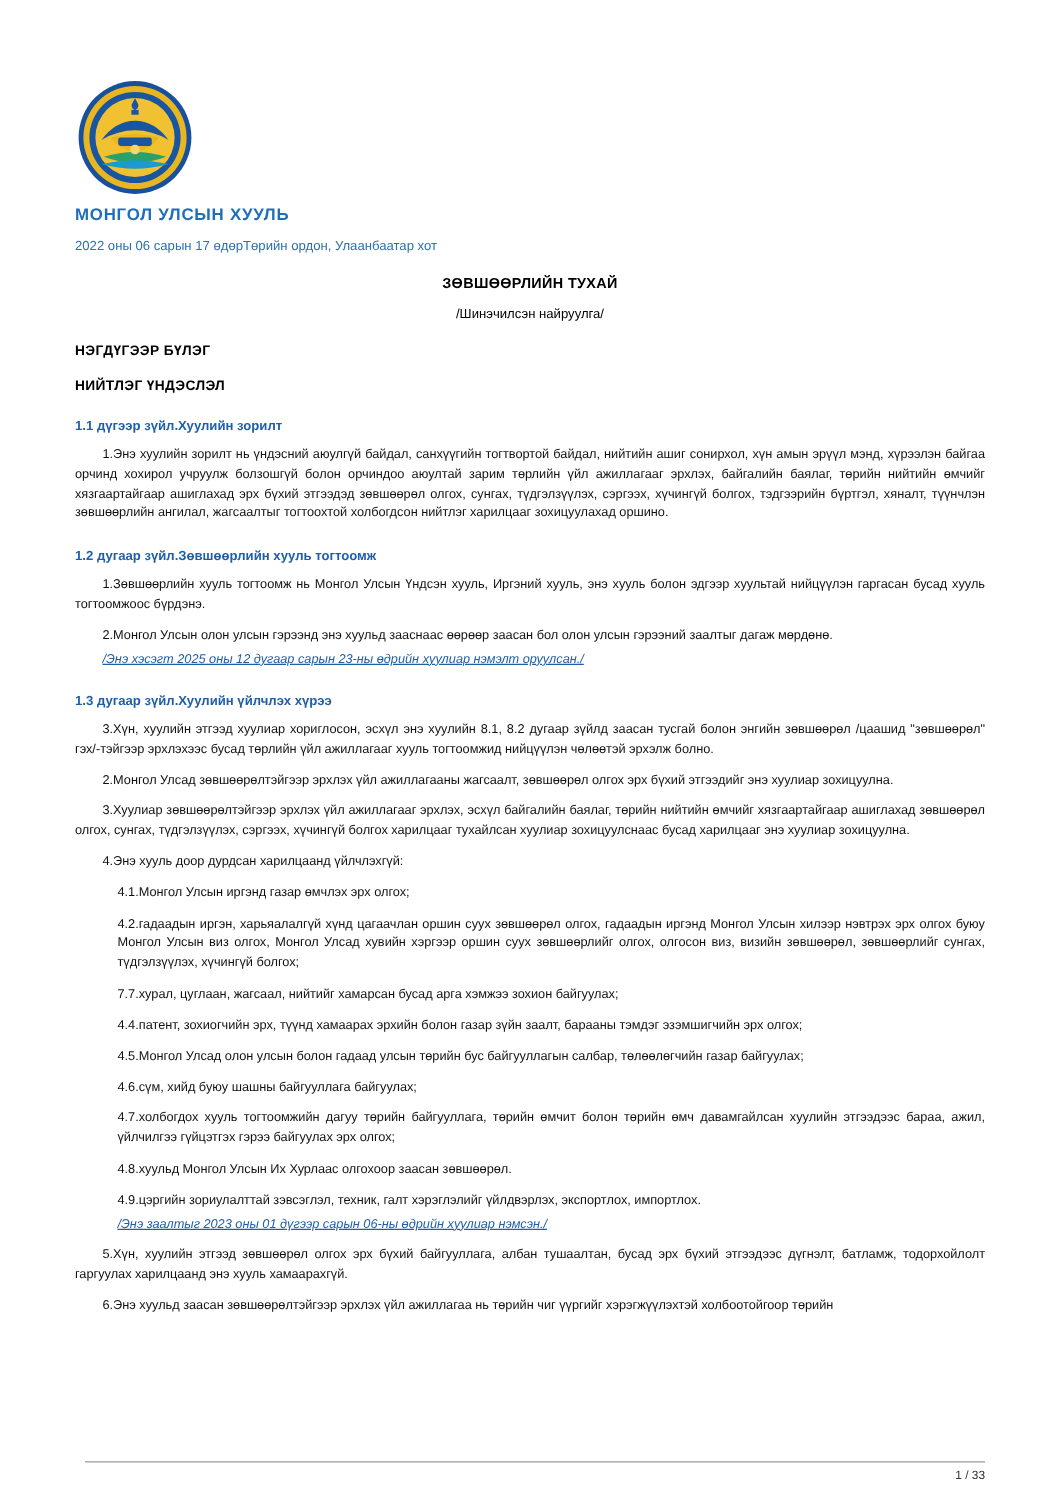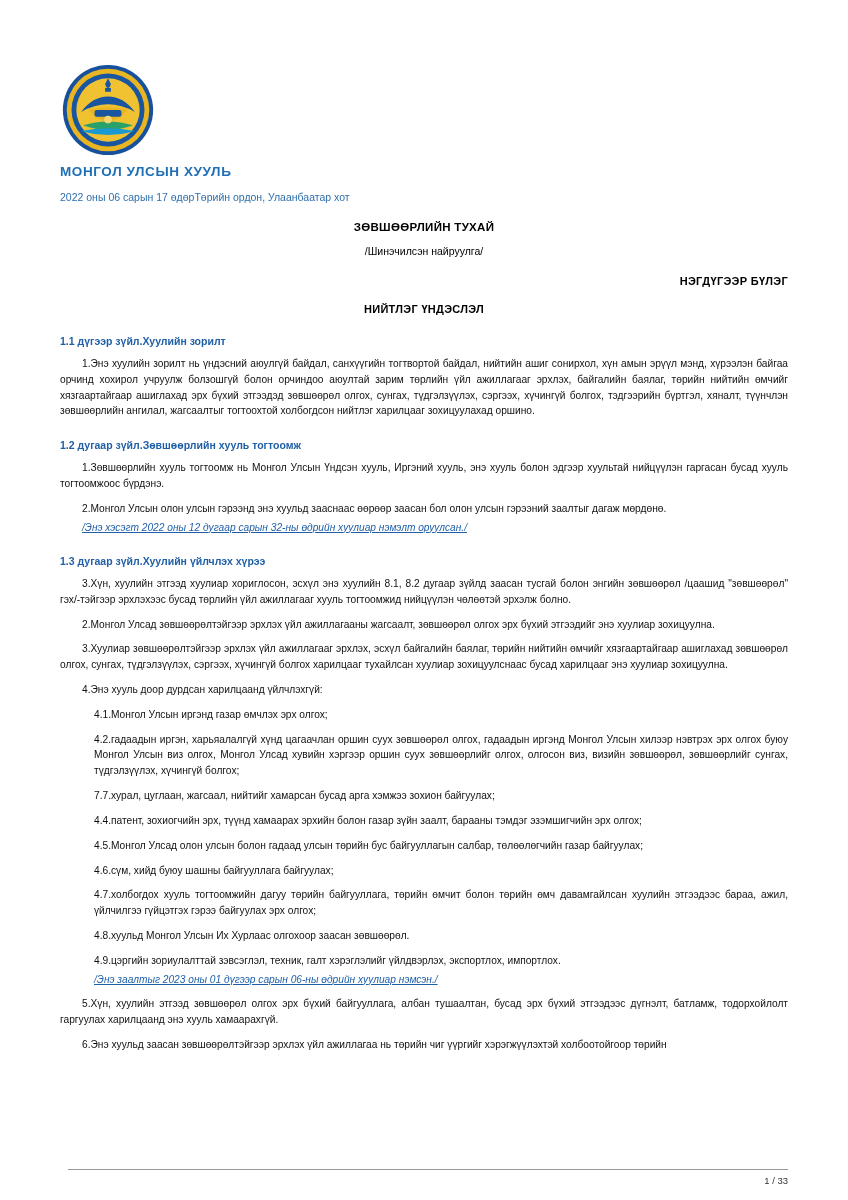--- a/index.html
+++ b/index.html
@@ -52,29 +52,28 @@
     margin-top: 18px;
     letter-spacing: 0.3px;
   }
   .doc-subtitle {
     text-align: center;
     font-size: 10.5px;
     color: #000;
     margin-top: 12px;
   }
   .chapter {
-    text-align: right;
+    text-align: left;
     font-weight: bold;
     font-size: 11px;
     color: #000;
     margin-top: 18px;
     letter-spacing: 0.3px;
   }
   .chapter2 {
-    text-align: center;
     font-weight: bold;
     font-size: 11px;
     color: #000;
     margin-top: 16px;
     letter-spacing: 0.3px;
   }
   .article-head {
     color: #1f5fa8;
     font-weight: bold;
     font-size: 10.5px;
@@ -152,21 +151,21 @@
   <div class="doc-subtitle">/Шинэчилсэн найруулга/</div>
   <div class="chapter">НЭГДҮГЭЭР БҮЛЭГ</div>
   <div class="chapter2">НИЙТЛЭГ ҮНДЭСЛЭЛ</div>
 
   <div class="article-head">1.1 дүгээр зүйл.Хуулийн зорилт</div>
   <p class="para">1.Энэ хуулийн зорилт нь үндэсний аюулгүй байдал, санхүүгийн тогтвортой байдал, нийтийн ашиг сонирхол, хүн амын эрүүл мэнд, хүрээлэн байгаа орчинд хохирол учруулж болзошгүй болон орчиндоо аюултай зарим төрлийн үйл ажиллагааг эрхлэх, байгалийн баялаг, төрийн нийтийн өмчийг хязгаартайгаар ашиглахад эрх бүхий этгээдэд зөвшөөрөл олгох, сунгах, түдгэлзүүлэх, сэргээх, хүчингүй болгох, тэдгээрийн бүртгэл, хяналт, түүнчлэн зөвшөөрлийн ангилал, жагсаалтыг тогтоохтой холбогдсон нийтлэг харилцааг зохицуулахад оршино.</p>
 
   <div class="article-head">1.2 дугаар зүйл.Зөвшөөрлийн хууль тогтоомж</div>
   <p class="para">1.Зөвшөөрлийн хууль тогтоомж нь Монгол Улсын Үндсэн хууль, Иргэний хууль, энэ хууль болон эдгээр хуультай нийцүүлэн гаргасан бусад хууль тогтоомжоос бүрдэнэ.</p>
   <p class="para">2.Монгол Улсын олон улсын гэрээнд энэ хуульд зааснаас өөрөөр заасан бол олон улсын гэрээний заалтыг дагаж мөрдөнө.</p>
-  <p class="note">/Энэ хэсэгт 2022 оны 12 дугаар сарын 32-ны өдрийн хуулиар нэмэлт оруулсан./</p>
+  <p class="note">/Энэ хэсэгт 2025 оны 12 дугаар сарын 23-ны өдрийн хуулиар нэмэлт оруулсан./</p>
 
   <div class="article-head">1.3 дугаар зүйл.Хуулийн үйлчлэх хүрээ</div>
   <p class="para">3.Хүн, хуулийн этгээд хуулиар хориглосон, эсхүл энэ хуулийн 8.1, 8.2 дугаар зүйлд заасан тусгай болон энгийн зөвшөөрөл /цаашид "зөвшөөрөл" гэх/-тэйгээр эрхлэхээс бусад төрлийн үйл ажиллагааг хууль тогтоомжид нийцүүлэн чөлөөтэй эрхэлж болно.</p>
   <p class="para">2.Монгол Улсад зөвшөөрөлтэйгээр эрхлэх үйл ажиллагааны жагсаалт, зөвшөөрөл олгох эрх бүхий этгээдийг энэ хуулиар зохицуулна.</p>
   <p class="para">3.Хуулиар зөвшөөрөлтэйгээр эрхлэх үйл ажиллагааг эрхлэх, эсхүл байгалийн баялаг, төрийн нийтийн өмчийг хязгаартайгаар ашиглахад зөвшөөрөл олгох, сунгах, түдгэлзүүлэх, сэргээх, хүчингүй болгох харилцааг тухайлсан хуулиар зохицуулснаас бусад харилцааг энэ хуулиар зохицуулна.</p>
   <p class="para">4.Энэ хууль доор дурдсан харилцаанд үйлчлэхгүй:</p>
   <p class="para sub">4.1.Монгол Улсын иргэнд газар өмчлэх эрх олгох;</p>
   <p class="para sub">4.2.гадаадын иргэн, харьяалалгүй хүнд цагаачлан оршин суух зөвшөөрөл олгох, гадаадын иргэнд Монгол Улсын хилээр нэвтрэх эрх олгох буюу Монгол Улсын виз олгох, Монгол Улсад хувийн хэргээр оршин суух зөвшөөрлийг олгох, олгосон виз, визийн зөвшөөрөл, зөвшөөрлийг сунгах, түдгэлзүүлэх, хүчингүй болгох;</p>
   <p class="para sub">7.7.хурал, цуглаан, жагсаал, нийтийг хамарсан бусад арга хэмжээ зохион байгуулах;</p>
   <p class="para sub">4.4.патент, зохиогчийн эрх, түүнд хамаарах эрхийн болон газар зүйн заалт, барааны тэмдэг эзэмшигчийн эрх олгох;</p>

